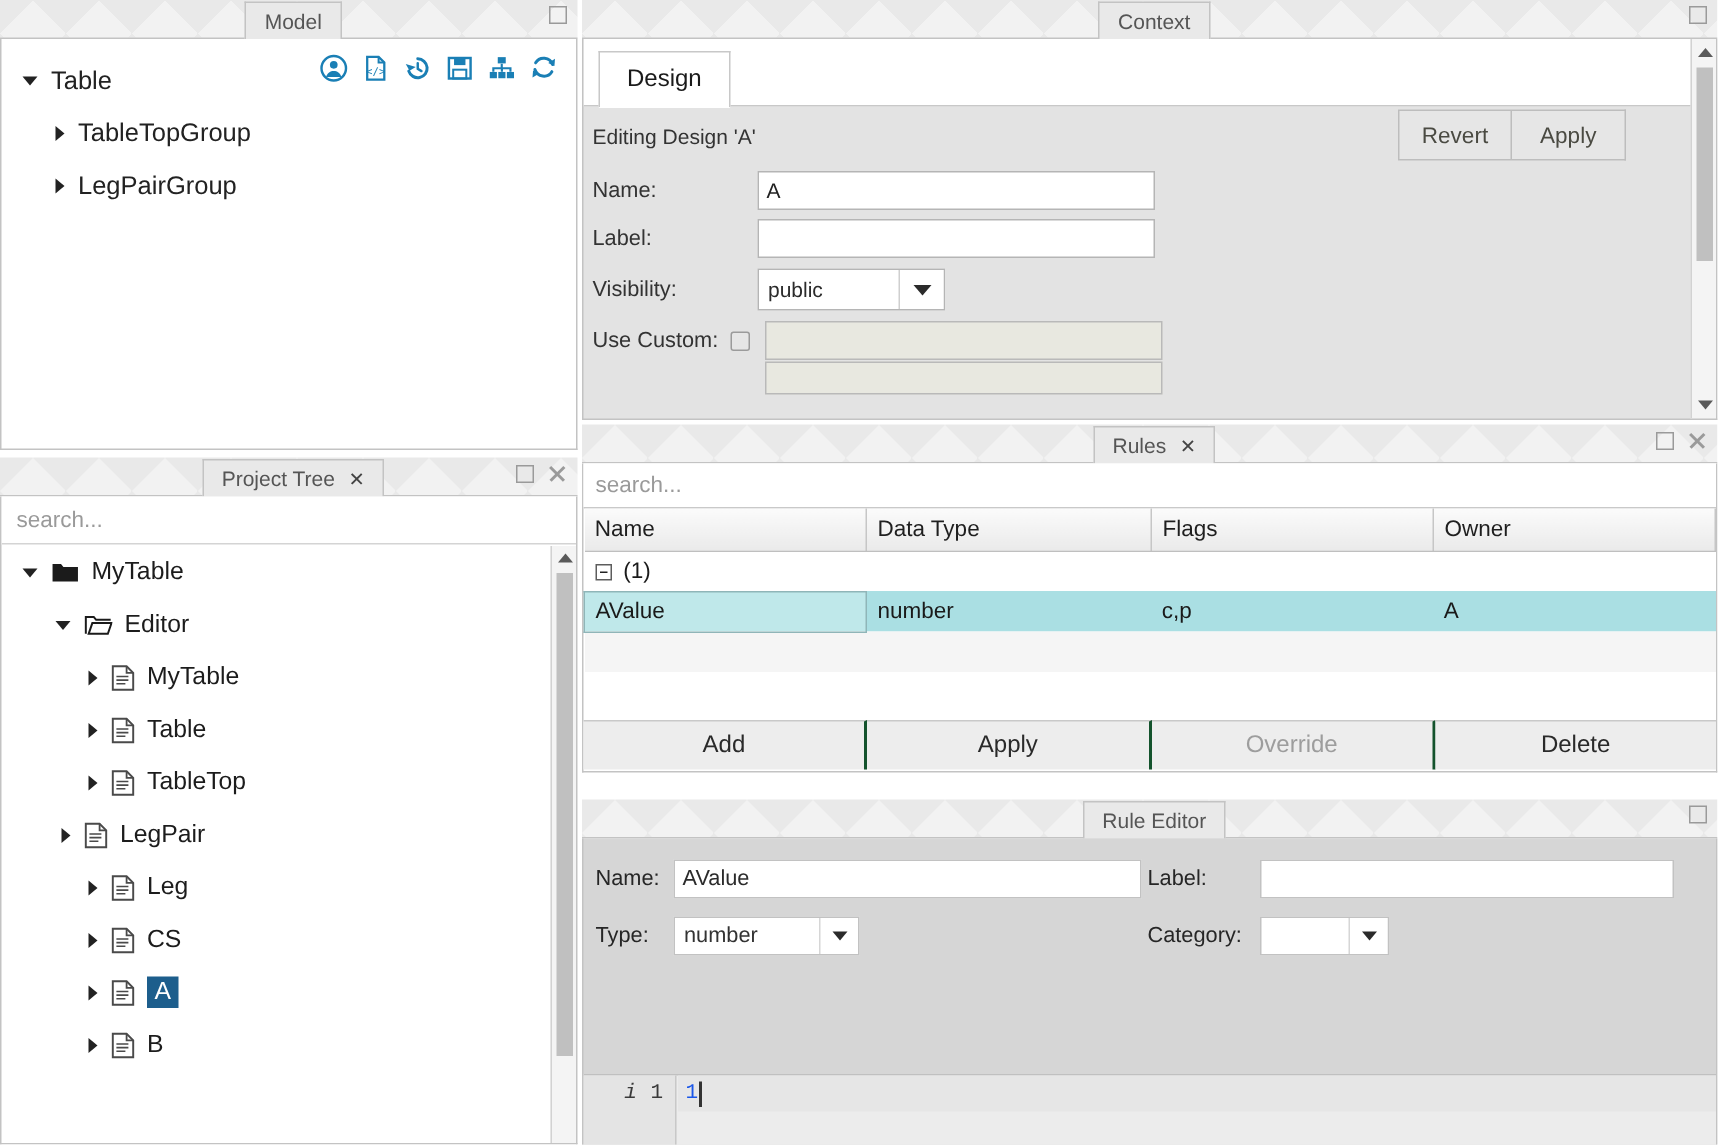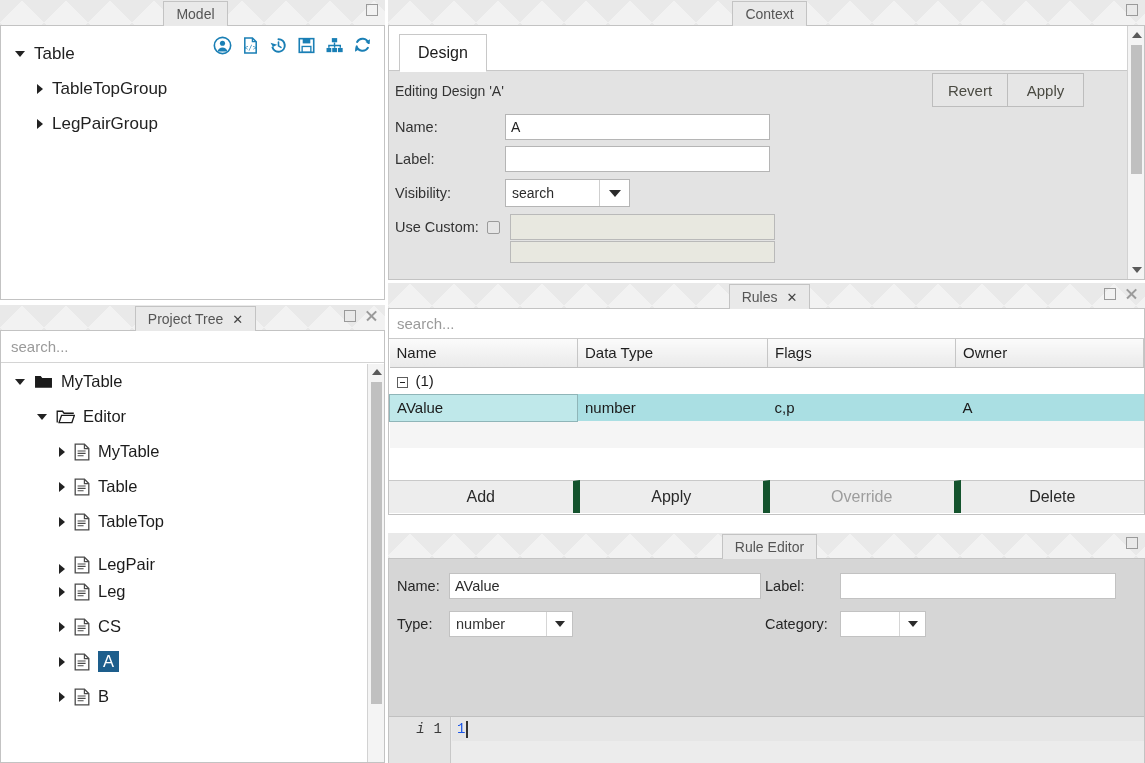--- a/index.html
+++ b/index.html
@@ -151,21 +151,21 @@
   tr.sel td.namecell { background: #bfe8ea; border: 1px solid #8fb5b8; }
   tr.blank td { background: #f5f5f5; }
   .exp-box {
     display: inline-block; width: 11px; height: 11px;
     border: 1px solid #5d5d5d; background: #fff; position: relative; margin-right: 8px;
     vertical-align: middle;
   }
   .exp-box:after { content: ""; position: absolute; left: 2px; top: 4px; width: 5px; height: 1.5px; background: #222; }
   .rules-buttons { display: flex; position: absolute; left: 0; right: 0; bottom: 1px; }
   .rbtn {
-    flex: 1; height: 33px; background: #ededed; border-right: 7px solid #14532d; border-top: 1px solid #c9c9c9;
+    flex: 1; height: 33px; background: #ededed; border-right: 2px solid #14532d; border-top: 1px solid #c9c9c9;
     display: flex; align-items: center; justify-content: center; font-size: 16px; color: #2a2a2a;
   }
   .rbtn.dis { color: #9d9d9d; }
   .rbtn:last-child { border-right: none; }
 
   
   #ruleeditor-panel { left: 388px; top: 533px; width: 757px; height: 248px; }
   #ruleeditor-panel .panel-body { height: 222px; background: #d6d6d6; position: relative; overflow: hidden; }
   .re-label { font-size: 14.5px; color: #262626; }
   .re-input { background: #fff; border: 1px solid #c2c2c2; height: 26px; display: flex; align-items: center; padding: 0 5px; font-size: 14.5px; }
@@ -298,21 +298,21 @@
           </div>
           <div class="frow">
             <div class="flabel">Label:</div>
             <div class="finput" style="width:265px;">
               <span></span>
             </div>
           </div>
           <div class="frow" style="height:36px;">
             <div class="flabel">Visibility:</div>
             <div class="fselect" style="width:125px;">
-              <div class="val">search</div>
+              <div class="val">public</div>
               <div class="arrow">
                   <span class="caret"></span>
                 </div>
             </div>
           </div>
           <div class="frow">
             <div class="flabel" style="width:92px;">Use Custom:</div>
             <span class="chk"></span>
             <div class="finput disabled" style="width:265px; margin-left:10px;">
               <span></span>
@@ -398,21 +398,21 @@
             <span class="tw closed"></span>
             <span style="display: flex; align-items: center; margin-right: 8px;">
               <svg width="16" height="18" viewBox="0 0 16 18">
                 <path d="M1.2 1.2h9.2l4.4 4.4v11.2H1.2z" fill="#fff" stroke="#4a4a4a" stroke-width="1.3"></path>
                 <path d="M10.4 1.2v4.4h4.4" fill="none" stroke="#4a4a4a" stroke-width="1.2"></path>
                 <path d="M3.6 8h8M3.6 10.4h8M3.6 12.8h6" stroke="#4a4a4a" stroke-width="1.1"></path>
               </svg>
             </span>
             <span>TableTop</span>
           </div>
-          <div class="ptrow" style="padding-left: 58px; align-items: flex-end;">
+          <div class="ptrow" style="padding-left: 40px;">
             <span class="tw closed"></span>
             <span style="display: flex; align-items: center; margin-right: 8px;">
               <svg width="16" height="18" viewBox="0 0 16 18">
                 <path d="M1.2 1.2h9.2l4.4 4.4v11.2H1.2z" fill="#fff" stroke="#4a4a4a" stroke-width="1.3"></path>
                 <path d="M10.4 1.2v4.4h4.4" fill="none" stroke="#4a4a4a" stroke-width="1.2"></path>
                 <path d="M3.6 8h8M3.6 10.4h8M3.6 12.8h6" stroke="#4a4a4a" stroke-width="1.1"></path>
               </svg>
             </span>
             <span>LegPair</span>
           </div>

